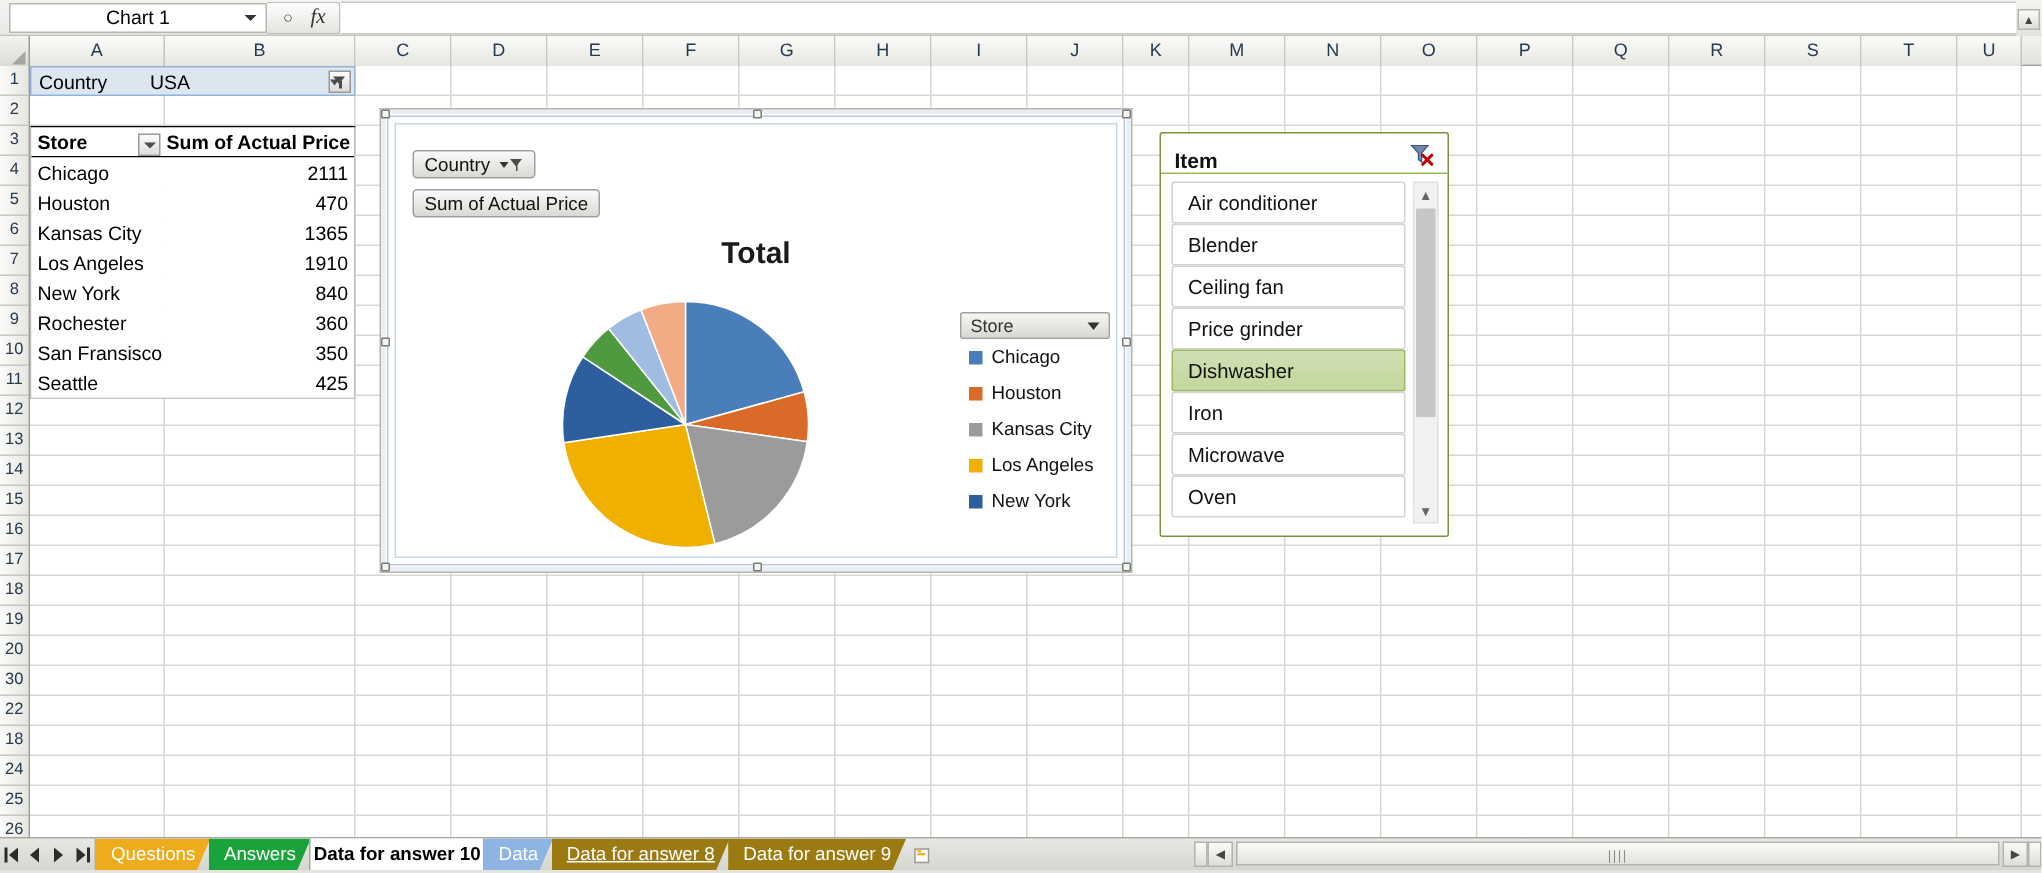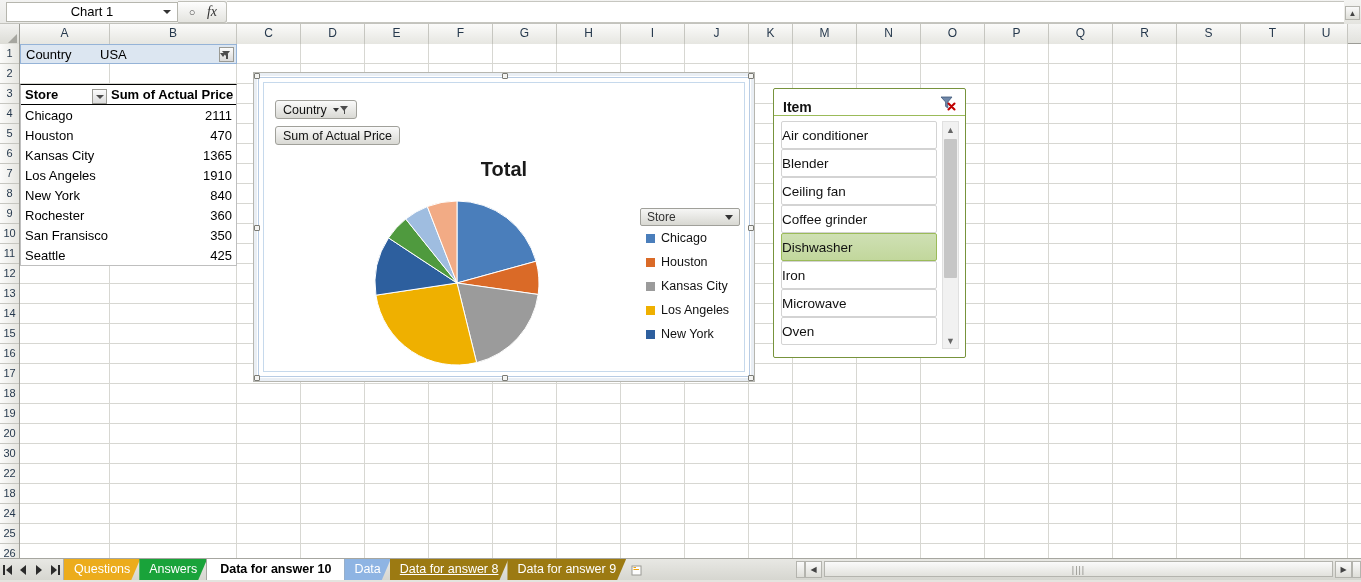--- a/index.html
+++ b/index.html
@@ -197,21 +197,21 @@
   .slicer-title { font-weight: bold; font-size: 14px; margin-left: 9px; color: #111; }
   .clearfilter {
     position: absolute; right: 8px; top: 4px; width: 19px; height: 19px;
     display: flex; align-items: center; justify-content: center;
   }
   .slicer-list { position: absolute; left: 7px; top: 32px; right: 28px; bottom: 6px; }
   .slicer-item {
     height: 28px; margin-bottom: 0px;
     border: 1px solid #d3d3d3; border-radius: 2px;
     background: #fff; display: flex; align-items: center;
-    font-size: 13.5px; color: #111;
+    padding-left: 10px; font-size: 13.5px; color: #111;
   }
   .slicer-item + .slicer-item { margin-top: 0px; }
   .slicer-item.sel {
     background: linear-gradient(#cfe0b4, #c2d79c);
     border-color: #9bbb59;
   }
   .slicer-sb {
     position: absolute; right: 6px; top: 32px; width: 17px; bottom: 8px;
     background: #f1f1f1; border: 1px solid #e0e0e0;
   }
@@ -243,21 +243,21 @@
   .bar-r { position: absolute; right: 0; top: 1px; width: 2px; height: 10px; background: #2b2b2b; }
   .tab {
     height: 21px; line-height: 20px; padding: 0 10px;
     font-size: 12.5px; color: #fff; position: relative;
     margin-right: -1px;
     clip-path: polygon(0 0, 100% 0, calc(100% - 9px) 100%, 0 100%);
   }
   .tab.active {
     background: #fff; color: #000; font-weight: bold;
     clip-path: none; border-left: 1px solid #a6a6a0; border-right: 1px solid #a6a6a0;
-    padding: 0 13px;
+    padding: 0 2px;
   }
   .tab-add { width: 24px; height: 21px; display: flex; align-items: center; justify-content: center; }
   .hscroll {
     position: absolute; right: 0; top: 558px; width: 565px; height: 22px;
     display: flex; align-items: center;
   }
   .hs-track {
     flex: 1; height: 16px; margin: 0 2px;
     background: linear-gradient(#fafafa, #e2e2dd);
     border: 1px solid #b4b4ae; position: relative;
@@ -534,21 +534,21 @@
         <svg width="17" height="17" viewBox="0 0 17 17">
           <polygon points="2,3 13,3 8.8,8 8.8,14 6.6,12.4 6.6,8" fill="#6f87a8" stroke="#3f587a" stroke-width="0.8"></polygon>
           <path d="M9.5,9.5 L15.5,15.5 M15.5,9.5 L9.5,15.5" stroke="#c00000" stroke-width="2.1" stroke-linecap="round"></path>
         </svg>
       </span>
     </div>
     <div class="slicer-list" id="slicer-list">
         <div class="slicer-item">Air conditioner</div>
         <div class="slicer-item">Blender</div>
         <div class="slicer-item">Ceiling fan</div>
-        <div class="slicer-item">Coffee grinder</div>
+        <div class="slicer-item">Price grinder</div>
         <div class="slicer-item sel">Dishwasher</div>
         <div class="slicer-item">Iron</div>
         <div class="slicer-item">Microwave</div>
         <div class="slicer-item">Oven</div>
       </div>
     <div class="slicer-sb">
       <div class="sb-arrow sb-up">▲</div>
       <div class="sb-thumb"></div>
       <div class="sb-arrow sb-down">▼</div>
     </div>

